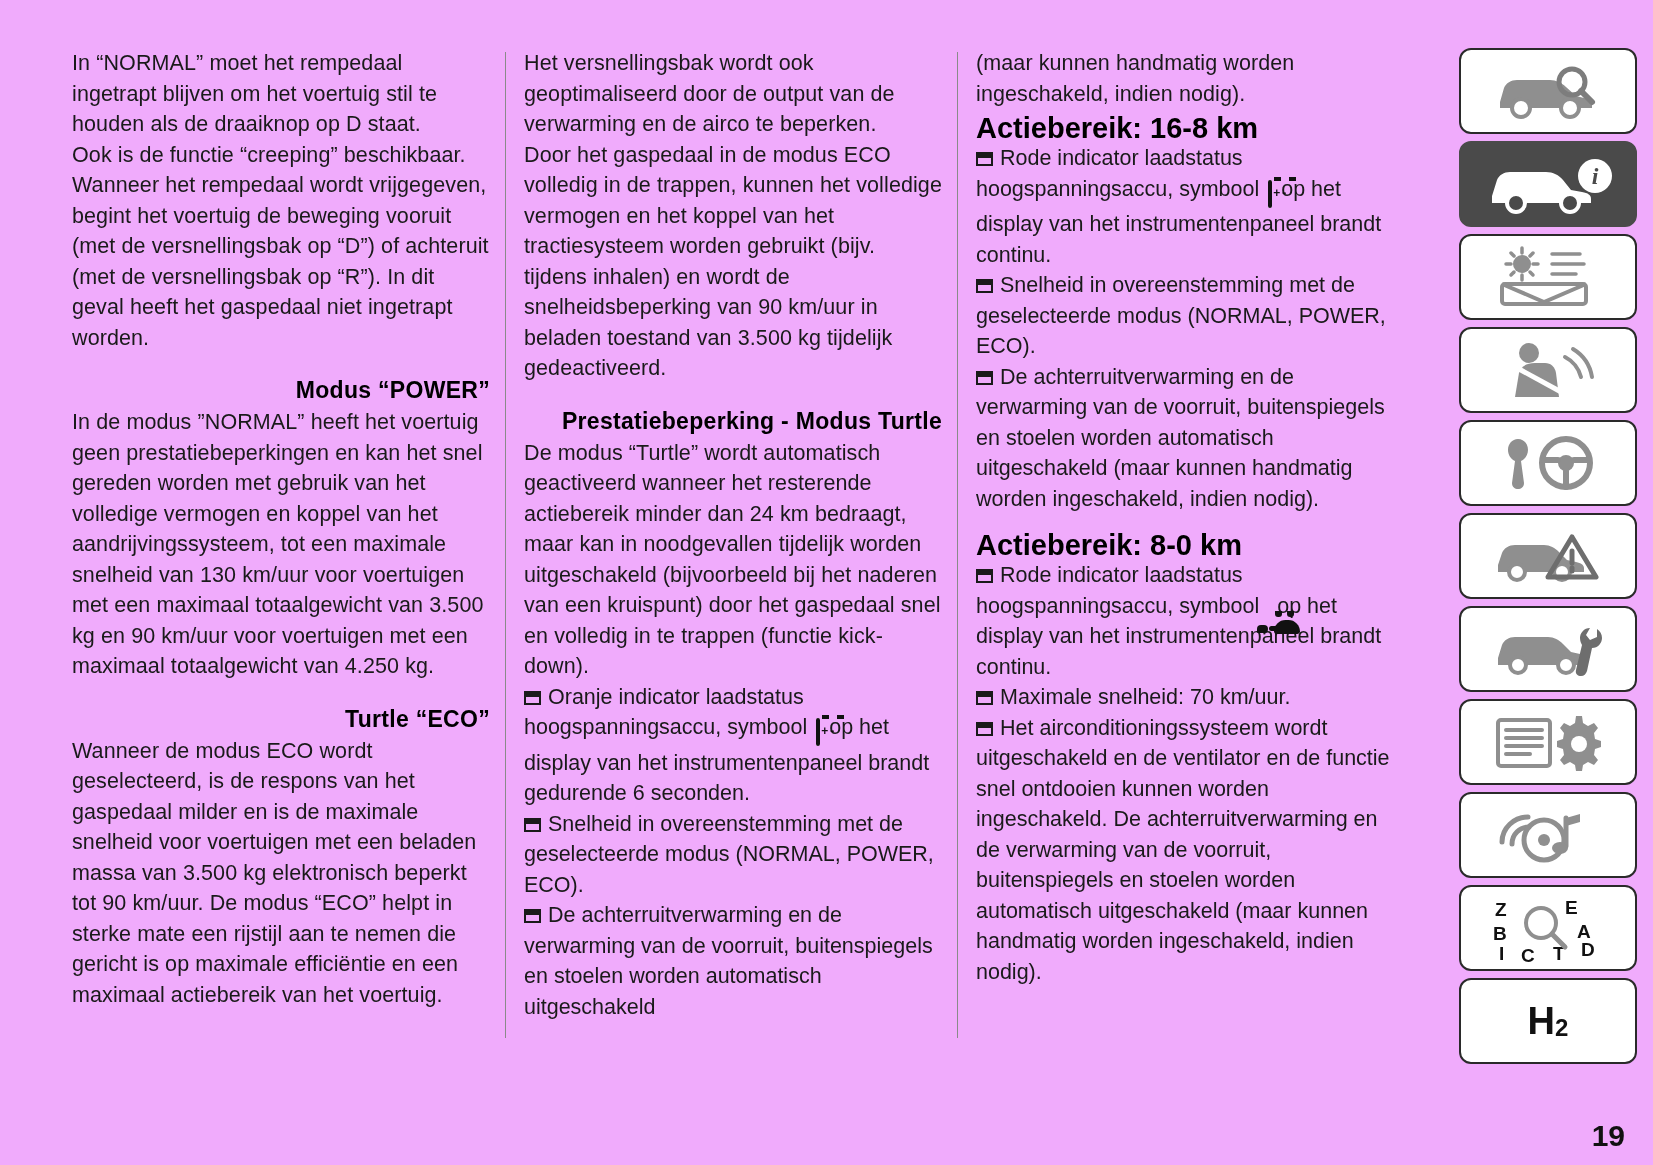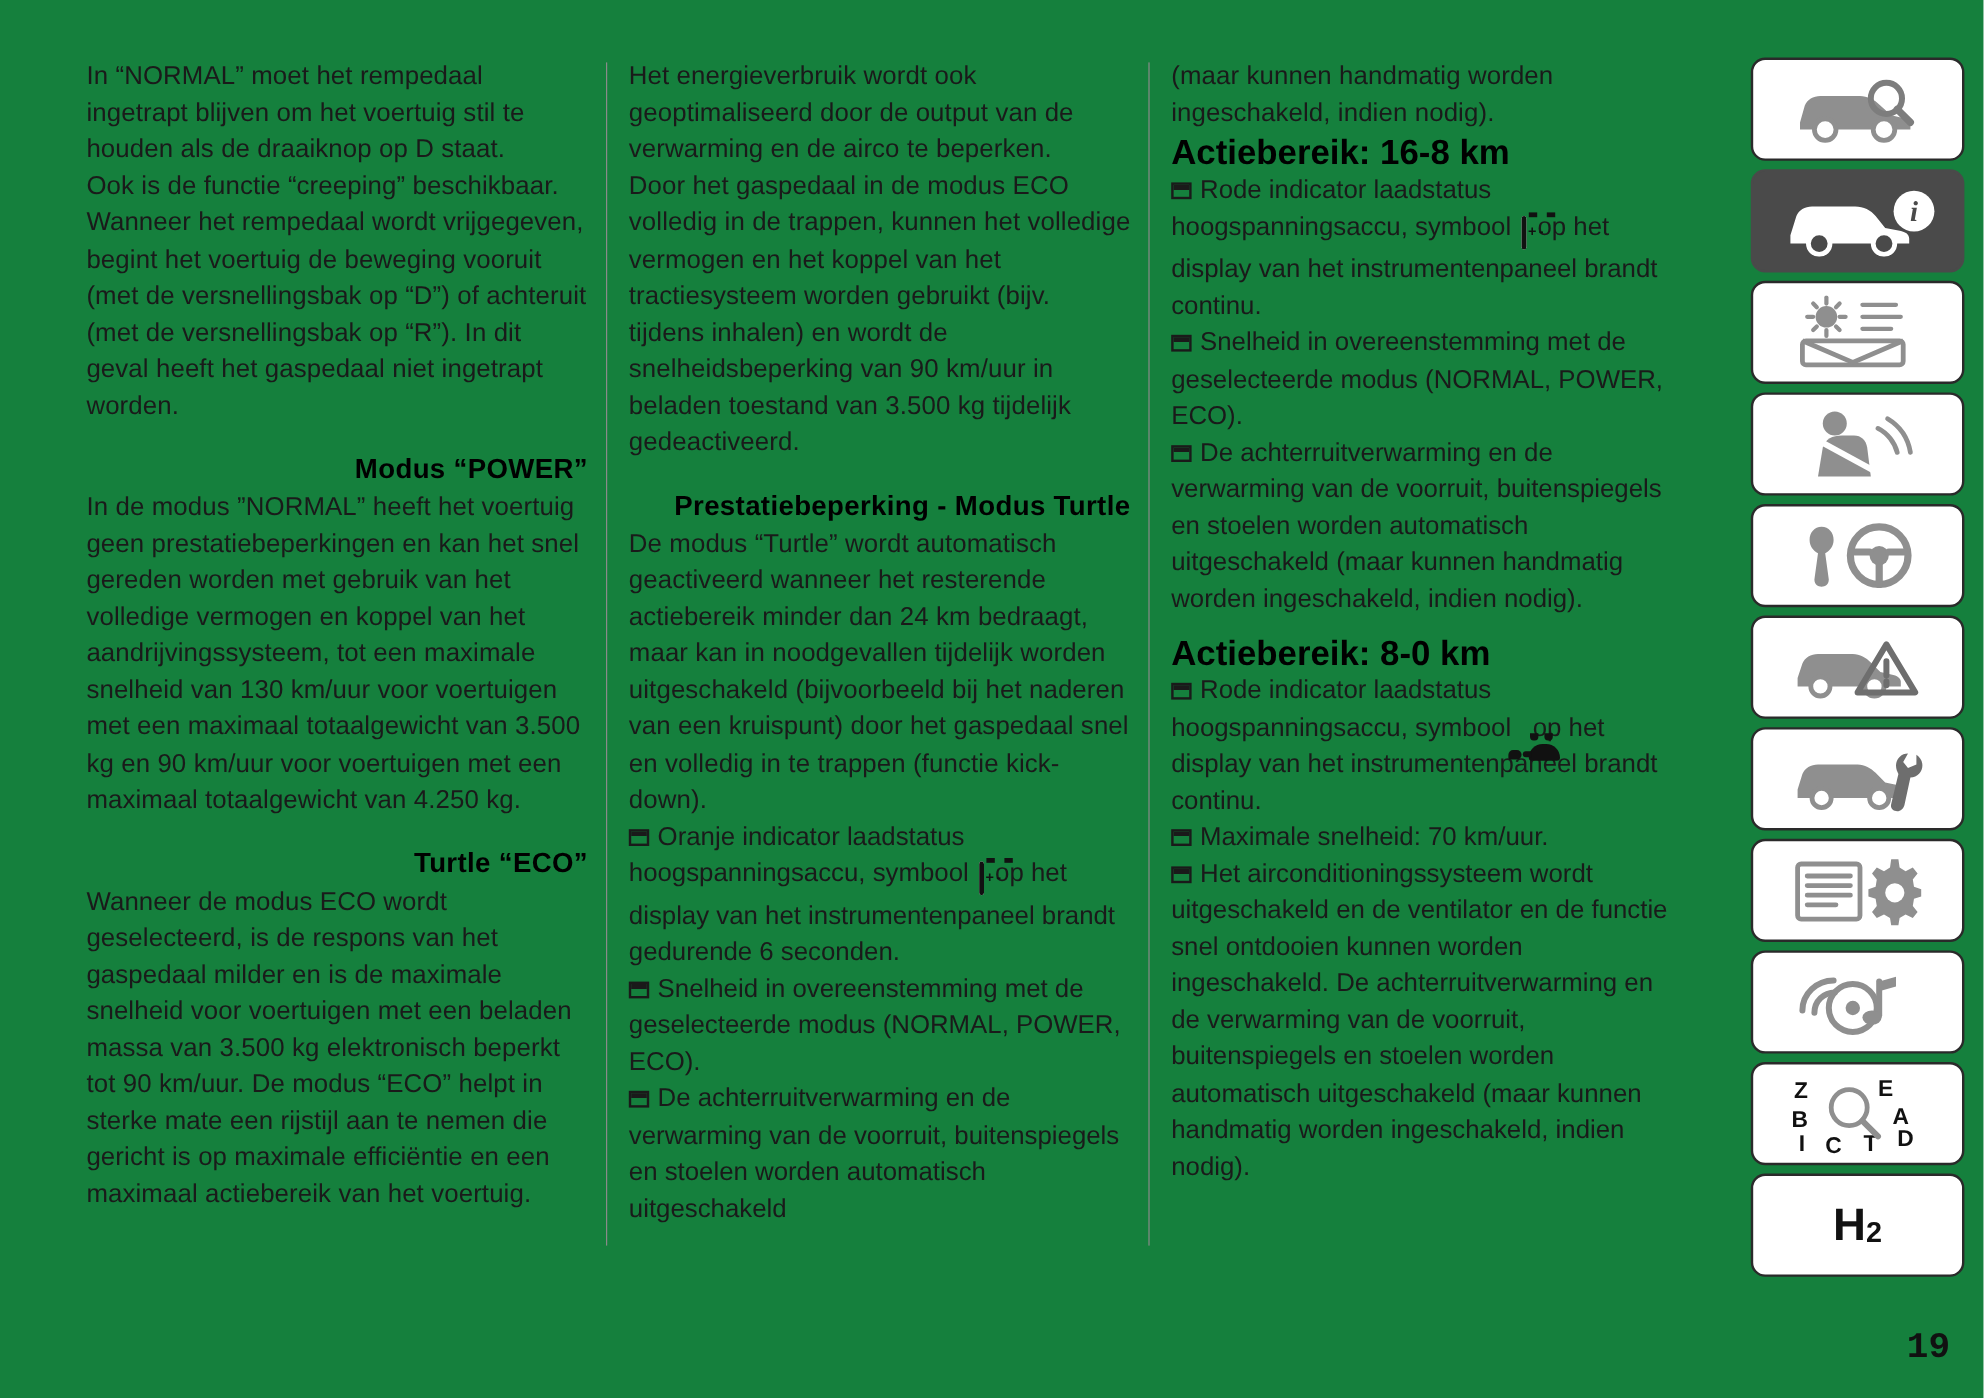--- a/index.html
+++ b/index.html
@@ -8,21 +8,21 @@
     width: 1653px; height: 1165px;
     background: #ffffff;
     font-family: "Liberation Sans", sans-serif;
     color: #1a1a1a;
     overflow: hidden;
   }
   .page {
     position: relative;
     width: 1653px;
     height: 1165px;
-    background: #15803d;
+    background: #f0abfc;
   }
   .content {
     position: absolute;
     left: 72px;
     top: 48px;
     width: 1380px;
     height: 990px;
     display: flex;
     flex-direction: row;
   }
@@ -188,25 +188,24 @@
     color: #111;
     letter-spacing: 0px;
   }
   .h2label sub {
     font-size: 24px;
     vertical-align: -2px;
   }
   .pagenum {
     position: absolute;
     right: 28px;
-    bottom: 24px;
+    bottom: 12px;
     font-size: 30px;
     font-weight: bold;
     color: #111;
-    font-family: Liberation Mono, monospace;
   }
   .zebra {
     position: relative;
     width: 110px;
     height: 58px;
   }
   .zebra span {
     position: absolute;
     font-size: 19px;
     font-weight: bold;
@@ -223,21 +222,21 @@
     <div class="col sep">
       <p class="body">In “NORMAL” moet het rempedaal ingetrapt blijven om het voertuig stil te houden als de draaiknop op D staat.</p>
       <p class="body">Ook is de functie “creeping” beschikbaar. Wanneer het rempedaal wordt vrijgegeven, begint het voertuig de beweging vooruit (met de versnellingsbak op “D”) of achteruit (met de versnellingsbak op “R”). In dit geval heeft het gaspedaal niet ingetrapt worden.</p>
       <h2 class="head">Modus “POWER”</h2>
       <p class="body">In de modus ”NORMAL” heeft het voertuig geen prestatiebeperkingen en kan het snel gereden worden met gebruik van het volledige vermogen en koppel van het aandrijvingssysteem, tot een maximale snelheid van 130 km/uur voor voertuigen met een maximaal totaalgewicht van 3.500 kg en 90 km/uur voor voertuigen met een maximaal totaalgewicht van 4.250 kg.</p>
       <h2 class="head">Turtle “ECO”</h2>
       <p class="body">Wanneer de modus ECO wordt geselecteerd, is de respons van het gaspedaal milder en is de maximale snelheid voor voertuigen met een beladen massa van 3.500 kg elektronisch beperkt tot 90 km/uur. De modus “ECO” helpt in sterke mate een rijstijl aan te nemen die gericht is op maximale efficiëntie en een maximaal actiebereik van het voertuig.</p>
     </div>
 
     <div class="col sep">
-      <p class="body">Het energieverbruik wordt ook geoptimaliseerd door de output van de verwarming en de airco te beperken.</p>
+      <p class="body">Het versnellingsbak wordt ook geoptimaliseerd door de output van de verwarming en de airco te beperken.</p>
       <p class="body">Door het gaspedaal in de modus ECO volledig in de trappen, kunnen het volledige vermogen en het koppel van het tractiesysteem worden gebruikt (bijv. tijdens inhalen) en wordt de snelheidsbeperking van 90 km/uur in beladen toestand van 3.500 kg tijdelijk gedeactiveerd.</p>
       <h2 class="head">Prestatiebeperking - Modus Turtle</h2>
       <p class="body">De modus “Turtle” wordt automatisch geactiveerd wanneer het resterende actiebereik minder dan 24 km bedraagt, maar kan in noodgevallen tijdelijk worden uitgeschakeld (bijvoorbeeld bij het naderen van een kruispunt) door het gaspedaal snel en volledig in te trappen (functie kick-down).</p>
       <p class="bullet">
         <span class="mark"></span><span>Oranje indicator laadstatus hoogspanningsaccu, symbool </span><span class="inline-ico"><span class="batt"><i>+-</i></span></span><span> op het display van het instrumentenpaneel brandt gedurende 6 seconden.</span>
       </p>
       <p class="bullet">
         <span class="mark"></span><span>Snelheid in overeenstemming met de geselecteerde modus (NORMAL, POWER, ECO).</span>
       </p>
       <p class="bullet">

